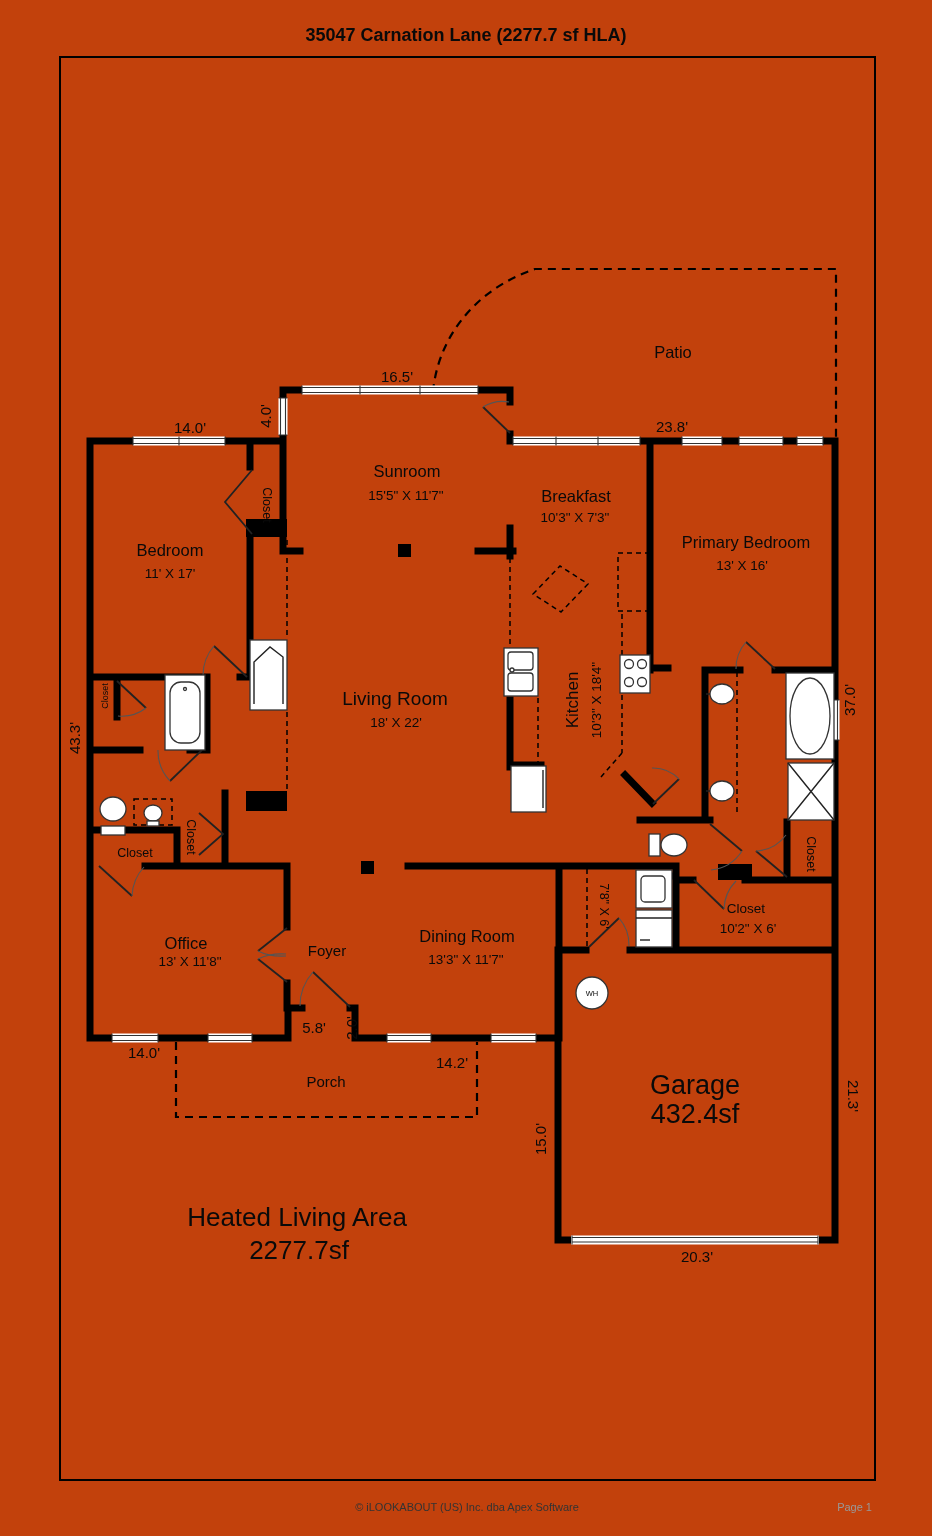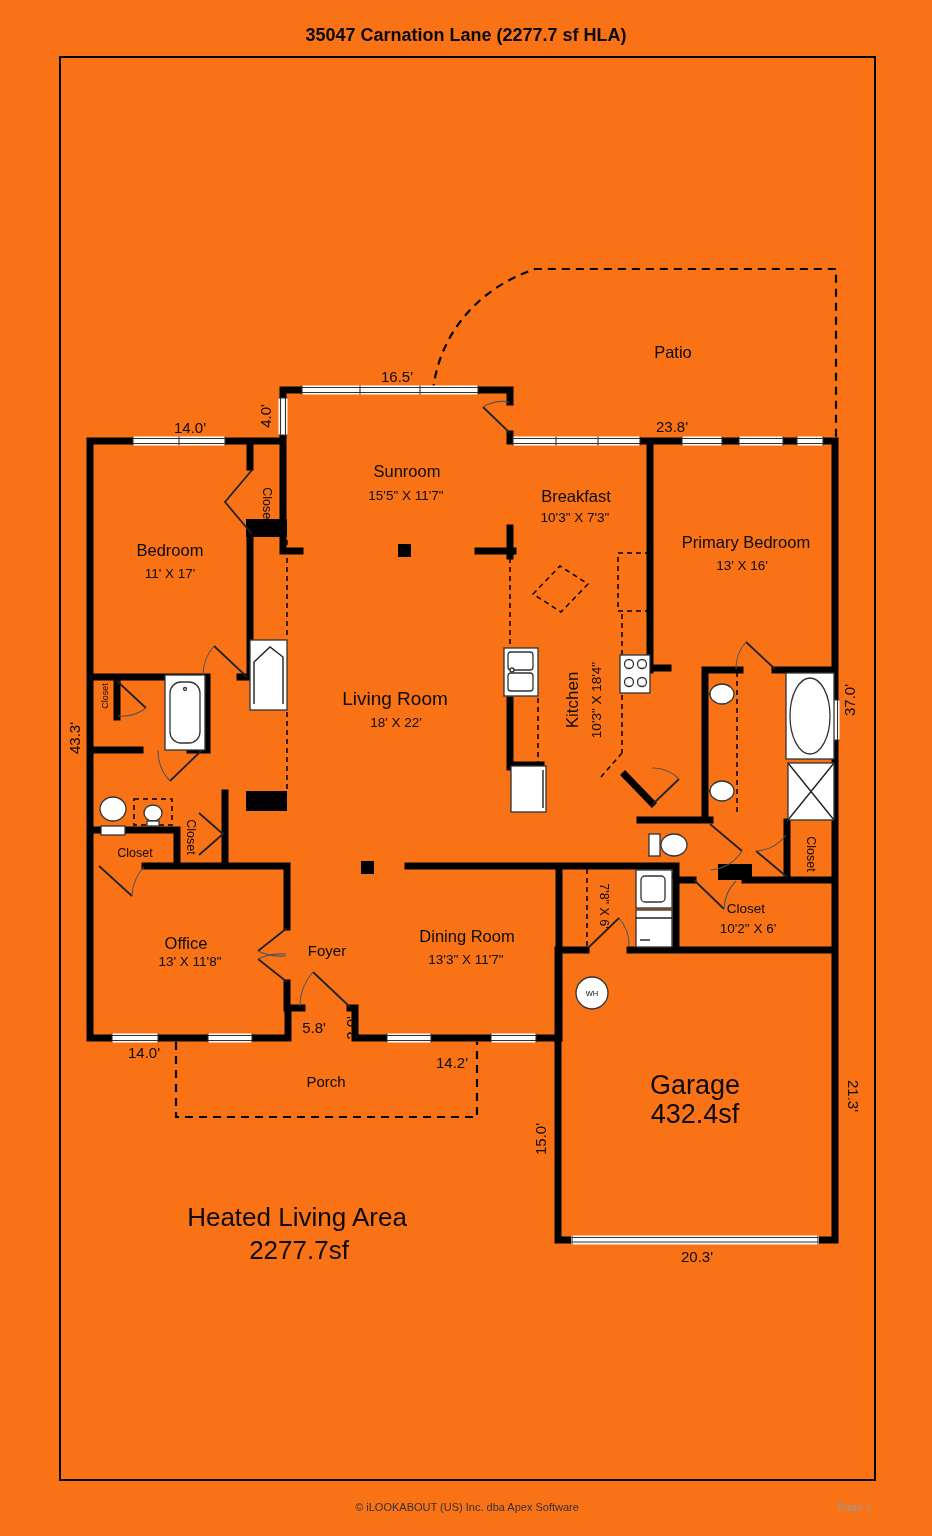--- a/index.html
+++ b/index.html
@@ -1,16 +1,16 @@
 <!DOCTYPE html>
 <html><head>
 <meta charset="utf-8">
 <style>
   html,body{margin:0;padding:0;background:#fff;}
-  #page{position:relative;width:932px;height:1536px;background:#f97316;font-family:"Liberation Sans",sans-serif;}
+  #page{position:relative;width:932px;height:1536px;background:#c2410c;font-family:"Liberation Sans",sans-serif;}
   svg{display:block;}
   text{fill:#0a0a0a;}
   .wall{stroke:#000;stroke-width:7;fill:none;stroke-linecap:square;}
   .thin{stroke:#222;stroke-width:1.4;fill:none;}
   .fixture{stroke:#333;stroke-width:1.3;fill:#fff;}
   .winline{stroke:#333;stroke-width:1.1;fill:none;}
   .winbox{fill:#fff;stroke:none;}
   .dash{stroke:#000;stroke-width:2.2;fill:none;stroke-dasharray:8 6;}
   .dashin{stroke:#000;stroke-width:1.5;fill:none;stroke-dasharray:5 4;}
   .leaf{stroke:#222;stroke-width:1.8;fill:none;}

